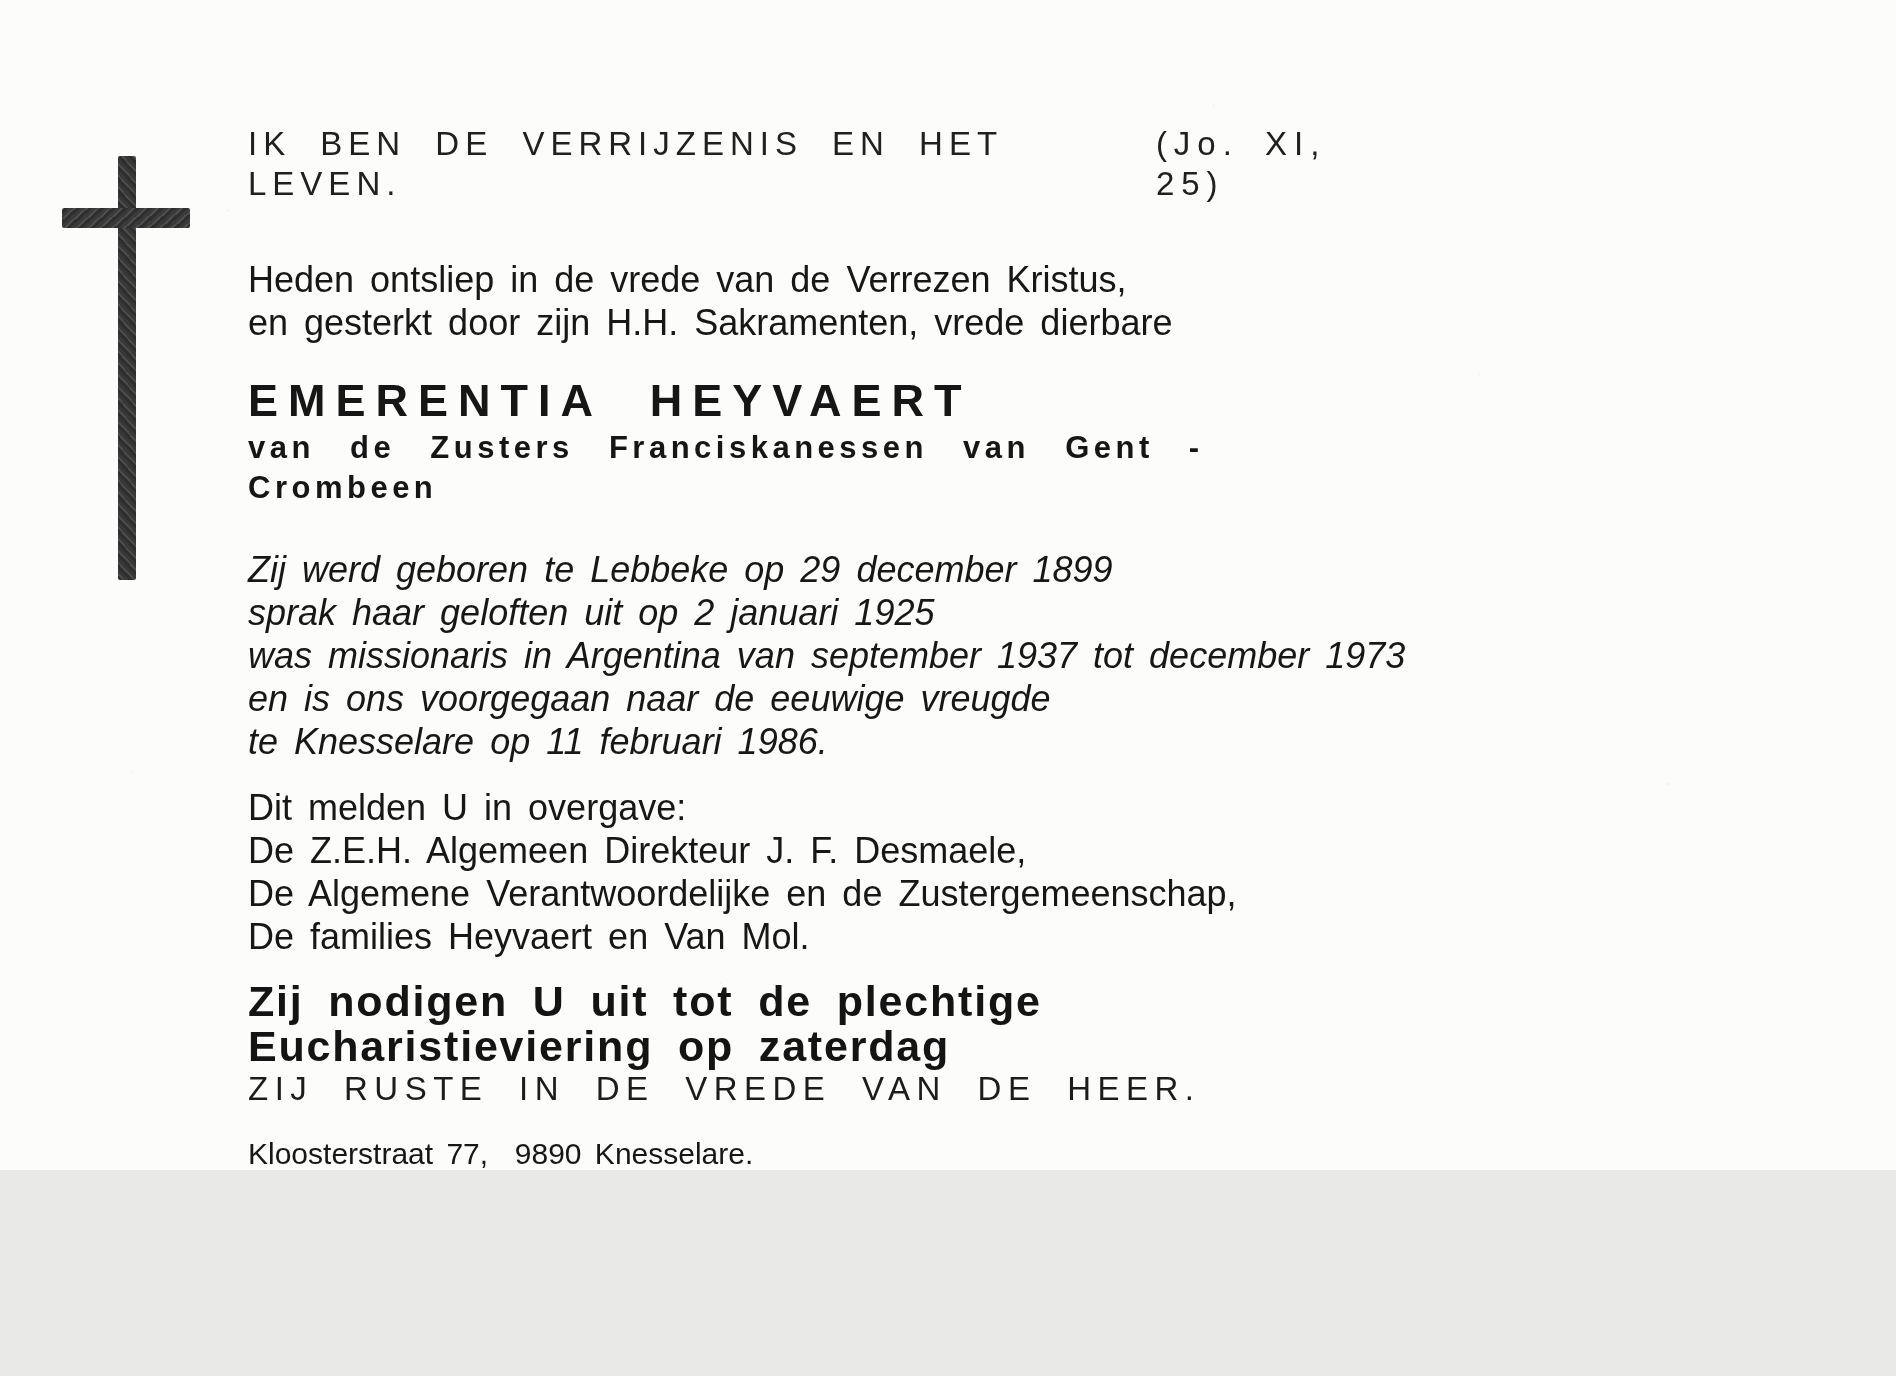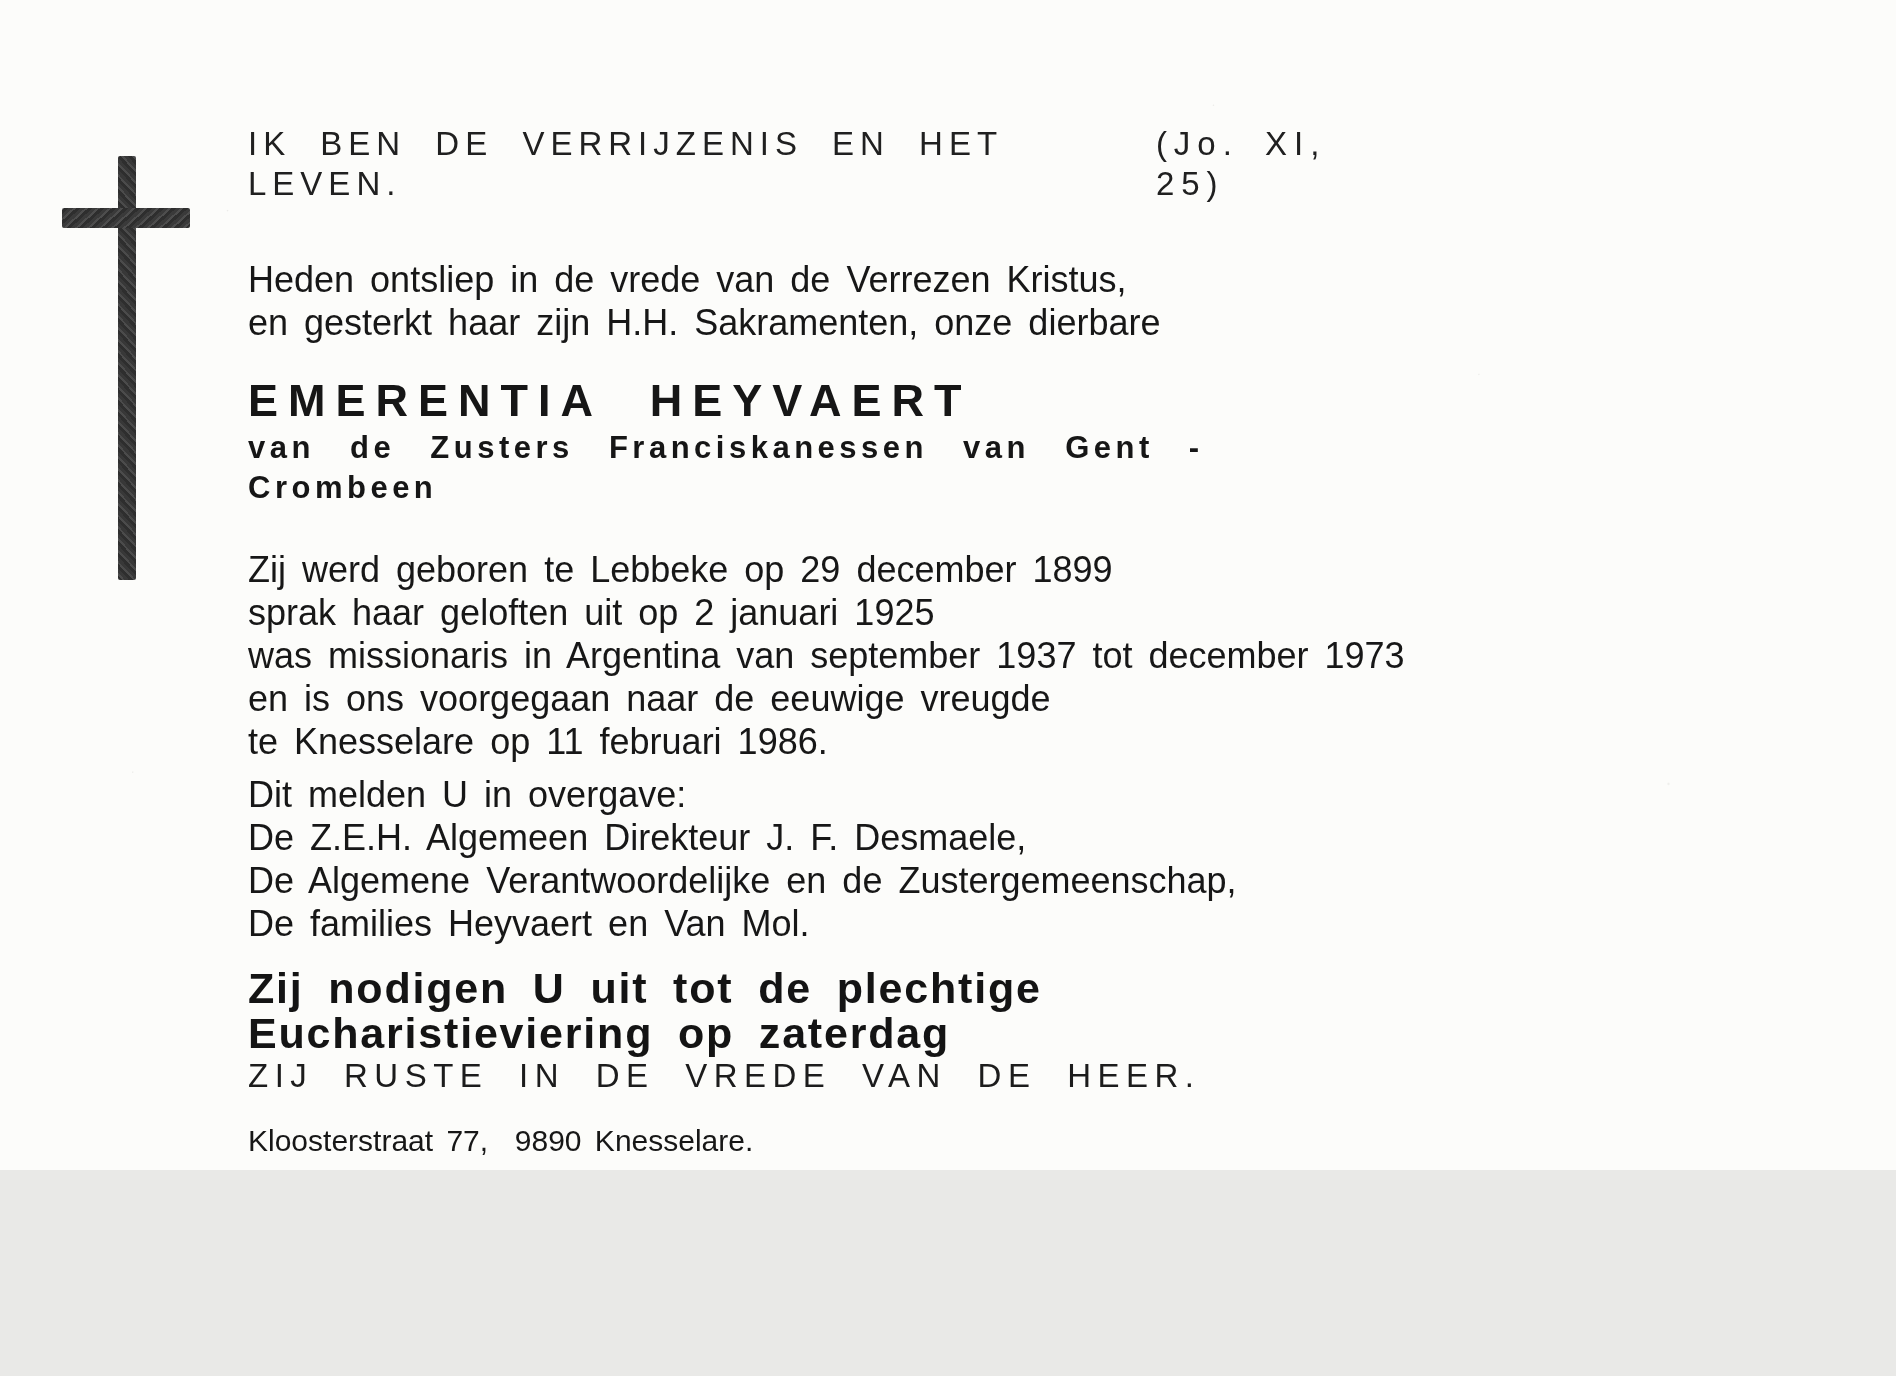--- a/index.html
+++ b/index.html
@@ -101,23 +101,24 @@
     letter-spacing: 4.5px;
     word-spacing: 22px;
     color: #161616;
   }
   .bio {
     margin-top: 40px;
     font-size: 36px;
     line-height: 43px;
     word-spacing: 6px;
     color: #171717;
+    font-style: italic;
   }
   .announcement {
-    margin-top: 10px;
+    margin-top: 23px;
     font-size: 36px;
     line-height: 43px;
     word-spacing: 6px;
     color: #171717;
   }
   .invitation {
     margin-top: 21px;
     font-size: 43px;
     line-height: 45px;
     font-weight: bold;
@@ -154,21 +155,21 @@
 
   <div class="content">
 
     <div class="quote-row">
       <span>IK BEN DE VERRIJZENIS EN HET LEVEN.</span>
       <span class="ref">(Jo. XI, 25)</span>
     </div>
 
     <div class="intro">
       <p>Heden ontsliep in de vrede van de Verrezen Kristus,</p>
-      <p>en gesterkt haar zijn H.H. Sakramenten, onze dierbare</p>
+      <p>en gesterkt door zijn H.H. Sakramenten, vrede dierbare</p>
     </div>
 
     <div class="name-block">
       <p>EMERENTIA HEYVAERT</p>
     </div>
 
     <p class="congregation">van de Zusters Franciskanessen van Gent - Crombeen</p>
 
     <div class="bio">
       <p>Zij werd geboren te Lebbeke op 29 december 1899</p>

